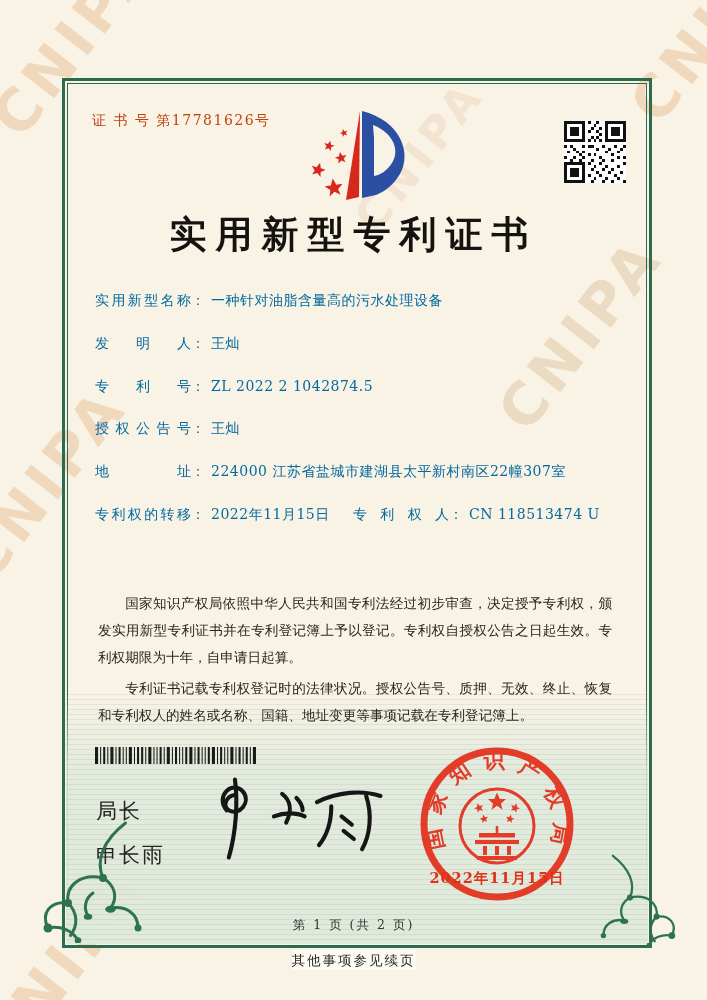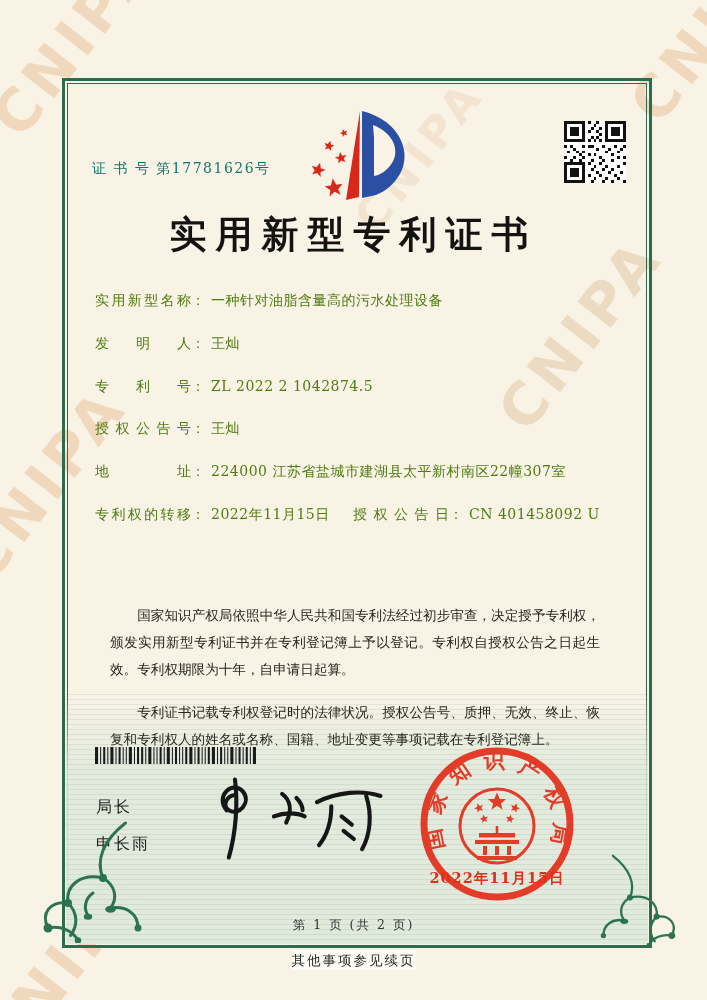--- a/index.html
+++ b/index.html
@@ -22,41 +22,41 @@
   .frame{position:absolute;left:62px;top:78px;width:584px;height:864px;
          border:3px solid #2c6b4f;z-index:2;}
   .frame-inner{position:absolute;inset:2px;border:1px solid #2c6b4f;}
   .greenband{position:absolute;left:1px;right:1px;bottom:1px;height:250px;
       background:
         repeating-linear-gradient(to bottom, rgba(128,158,128,.16) 0 1px, rgba(255,255,255,0) 1px 5px),
         linear-gradient(180deg, rgba(223,233,220,0) 0%, rgba(223,233,220,.85) 30%, #dfe9dc 100%);}
 
   .content{position:absolute;inset:0;z-index:3;}
 
-  .certno{position:absolute;left:92px;top:112px;font-size:14px;letter-spacing:1.5px;color:#0f766e;margin-top:48px;}
+  .certno{position:absolute;left:92px;top:112px;font-size:14px;letter-spacing:1.5px;color:#c2410c;}
 
   .logo{position:absolute;left:288px;top:108px;}
   .qr{position:absolute;left:564px;top:121px;}
 
   .title{position:absolute;left:0;right:0;top:210px;text-align:center;
          font-size:37px;font-weight:bold;letter-spacing:9px;color:#151310;}
 
   .fields{position:absolute;left:95px;top:292px;width:520px;}
-  .frow{position:relative;height:42.8px;font-size:14px;color:#4d7c0f;white-space:nowrap;}
+  .frow{position:relative;height:42.8px;font-size:14px;color:#0369a1;white-space:nowrap;}
   .flabel{display:inline-block;width:96px;text-align:justify;text-align-last:justify;}
   .fval{letter-spacing:.5px;margin-left:6px;}
   .gz{position:absolute;left:258px;top:0;}
 
   .paras{position:absolute;left:94px;top:586px;width:522px;font-size:13.6px;
          line-height:1.98;text-align:justify;color:#26261f;}
-  .paras p{margin:16px;text-indent:2em;}
+  .paras p{margin:4px;text-indent:2em;}
 
   .barcode{position:absolute;left:95px;top:747px;}
 
-  .signer{position:absolute;left:96px;top:797px;font-size:16px;color:#232323;
+  .signer{position:absolute;left:96px;top:797px;font-size:21px;color:#232323;
           font-family:"DejaVu Sans","Liberation Sans",sans-serif;}
   .signer div{margin-bottom:16px;letter-spacing:2px;}
   .signature{position:absolute;left:196px;top:766px;}
 
   .seal{position:absolute;left:414px;top:740px;width:166px;height:200px;}
   .sealdate{position:absolute;left:414px;top:869px;width:166px;text-align:center;
             color:#e03018;font-size:14.5px;font-weight:bold;letter-spacing:1px;z-index:5;}
 
   .pageno{position:absolute;left:0;right:0;top:917px;text-align:center;
           font-size:12.5px;letter-spacing:2px;color:#333;}
@@ -202,21 +202,21 @@
       </div>
       <div class="frow">
         <span class="flabel">授权公告号</span><span>：</span><span class="fval">王灿</span>
       </div>
       <div class="frow">
         <span class="flabel">地址</span><span>：</span><span class="fval">224000 江苏省盐城市建湖县太平新村南区22幢307室</span>
       </div>
       <div class="frow">
         <span class="flabel">专利权的转移</span><span>：</span><span class="fval">2022年11月15日</span>
         <span class="gz">
-          <span class="flabel">授权公告日</span><span>：</span><span class="fval">CN 401458092 U</span>
+          <span class="flabel">专利权人</span><span>：</span><span class="fval">CN 118513474 U</span>
         </span>
       </div>
     </div>
 
     <div class="paras">
       <p>国家知识产权局依照中华人民共和国专利法经过初步审查，决定授予专利权，颁发实用新型专利证书并在专利登记簿上予以登记。专利权自授权公告之日起生效。专利权期限为十年，自申请日起算。</p>
       <p>专利证书记载专利权登记时的法律状况。授权公告号、质押、无效、终止、恢复和专利权人的姓名或名称、国籍、地址变更等事项记载在专利登记簿上。</p>
     </div>
 
     <svg class="barcode" width="162" height="17" viewBox="0 0 158 16" preserveAspectRatio="none">

